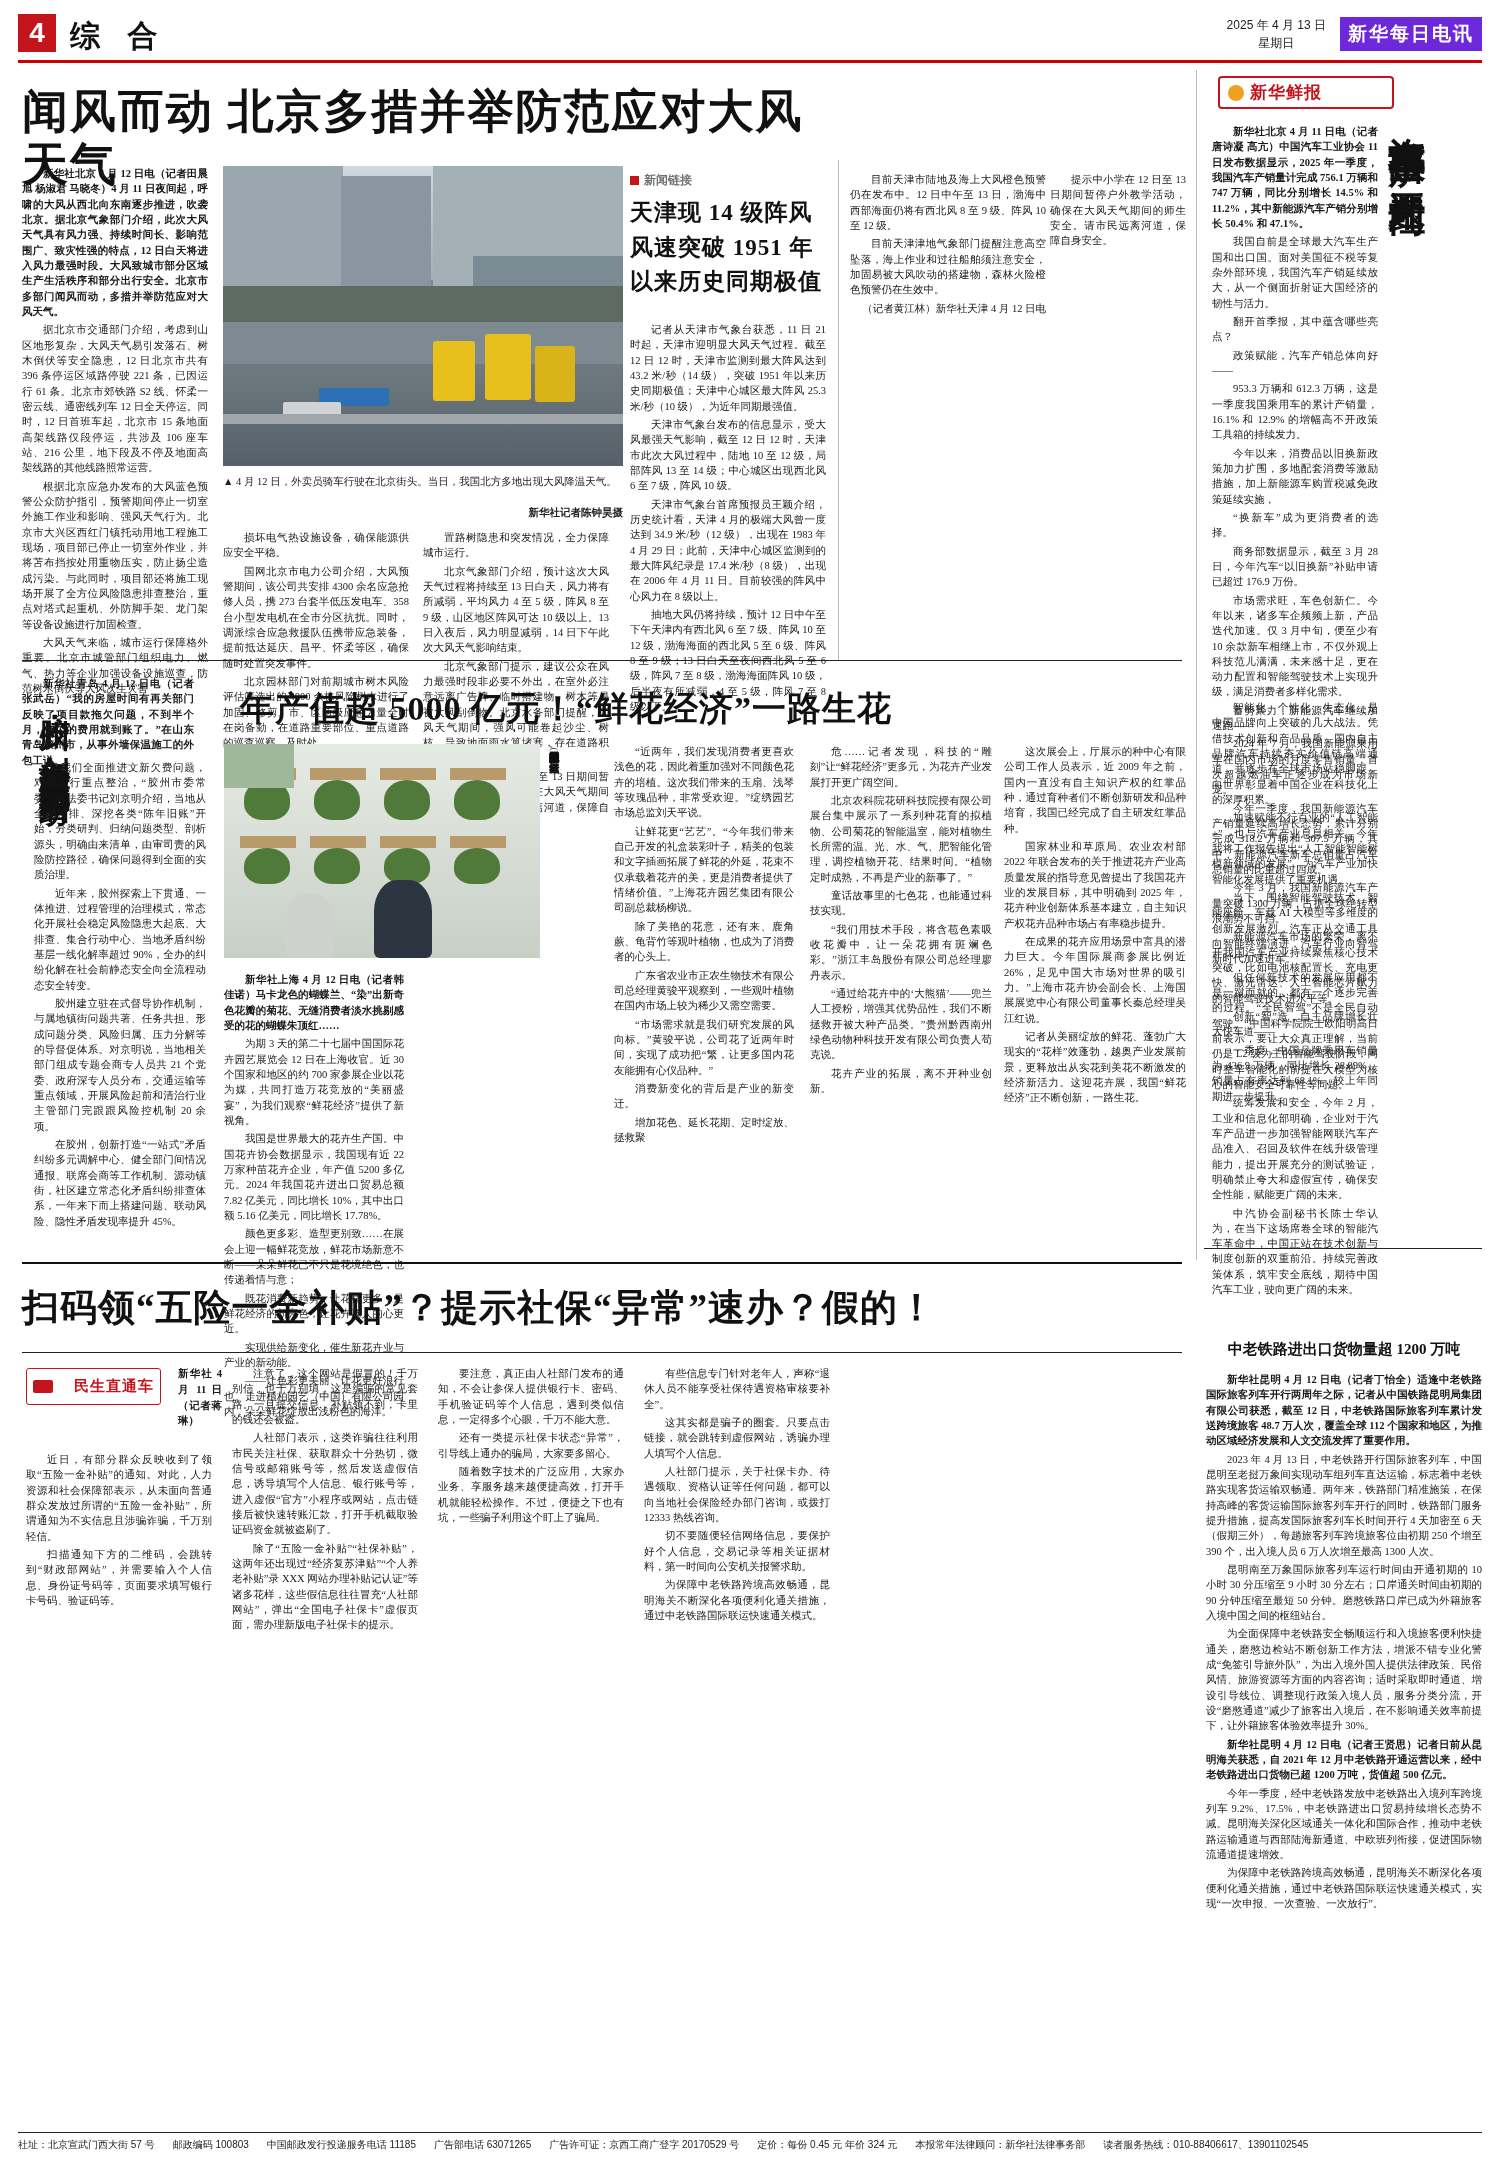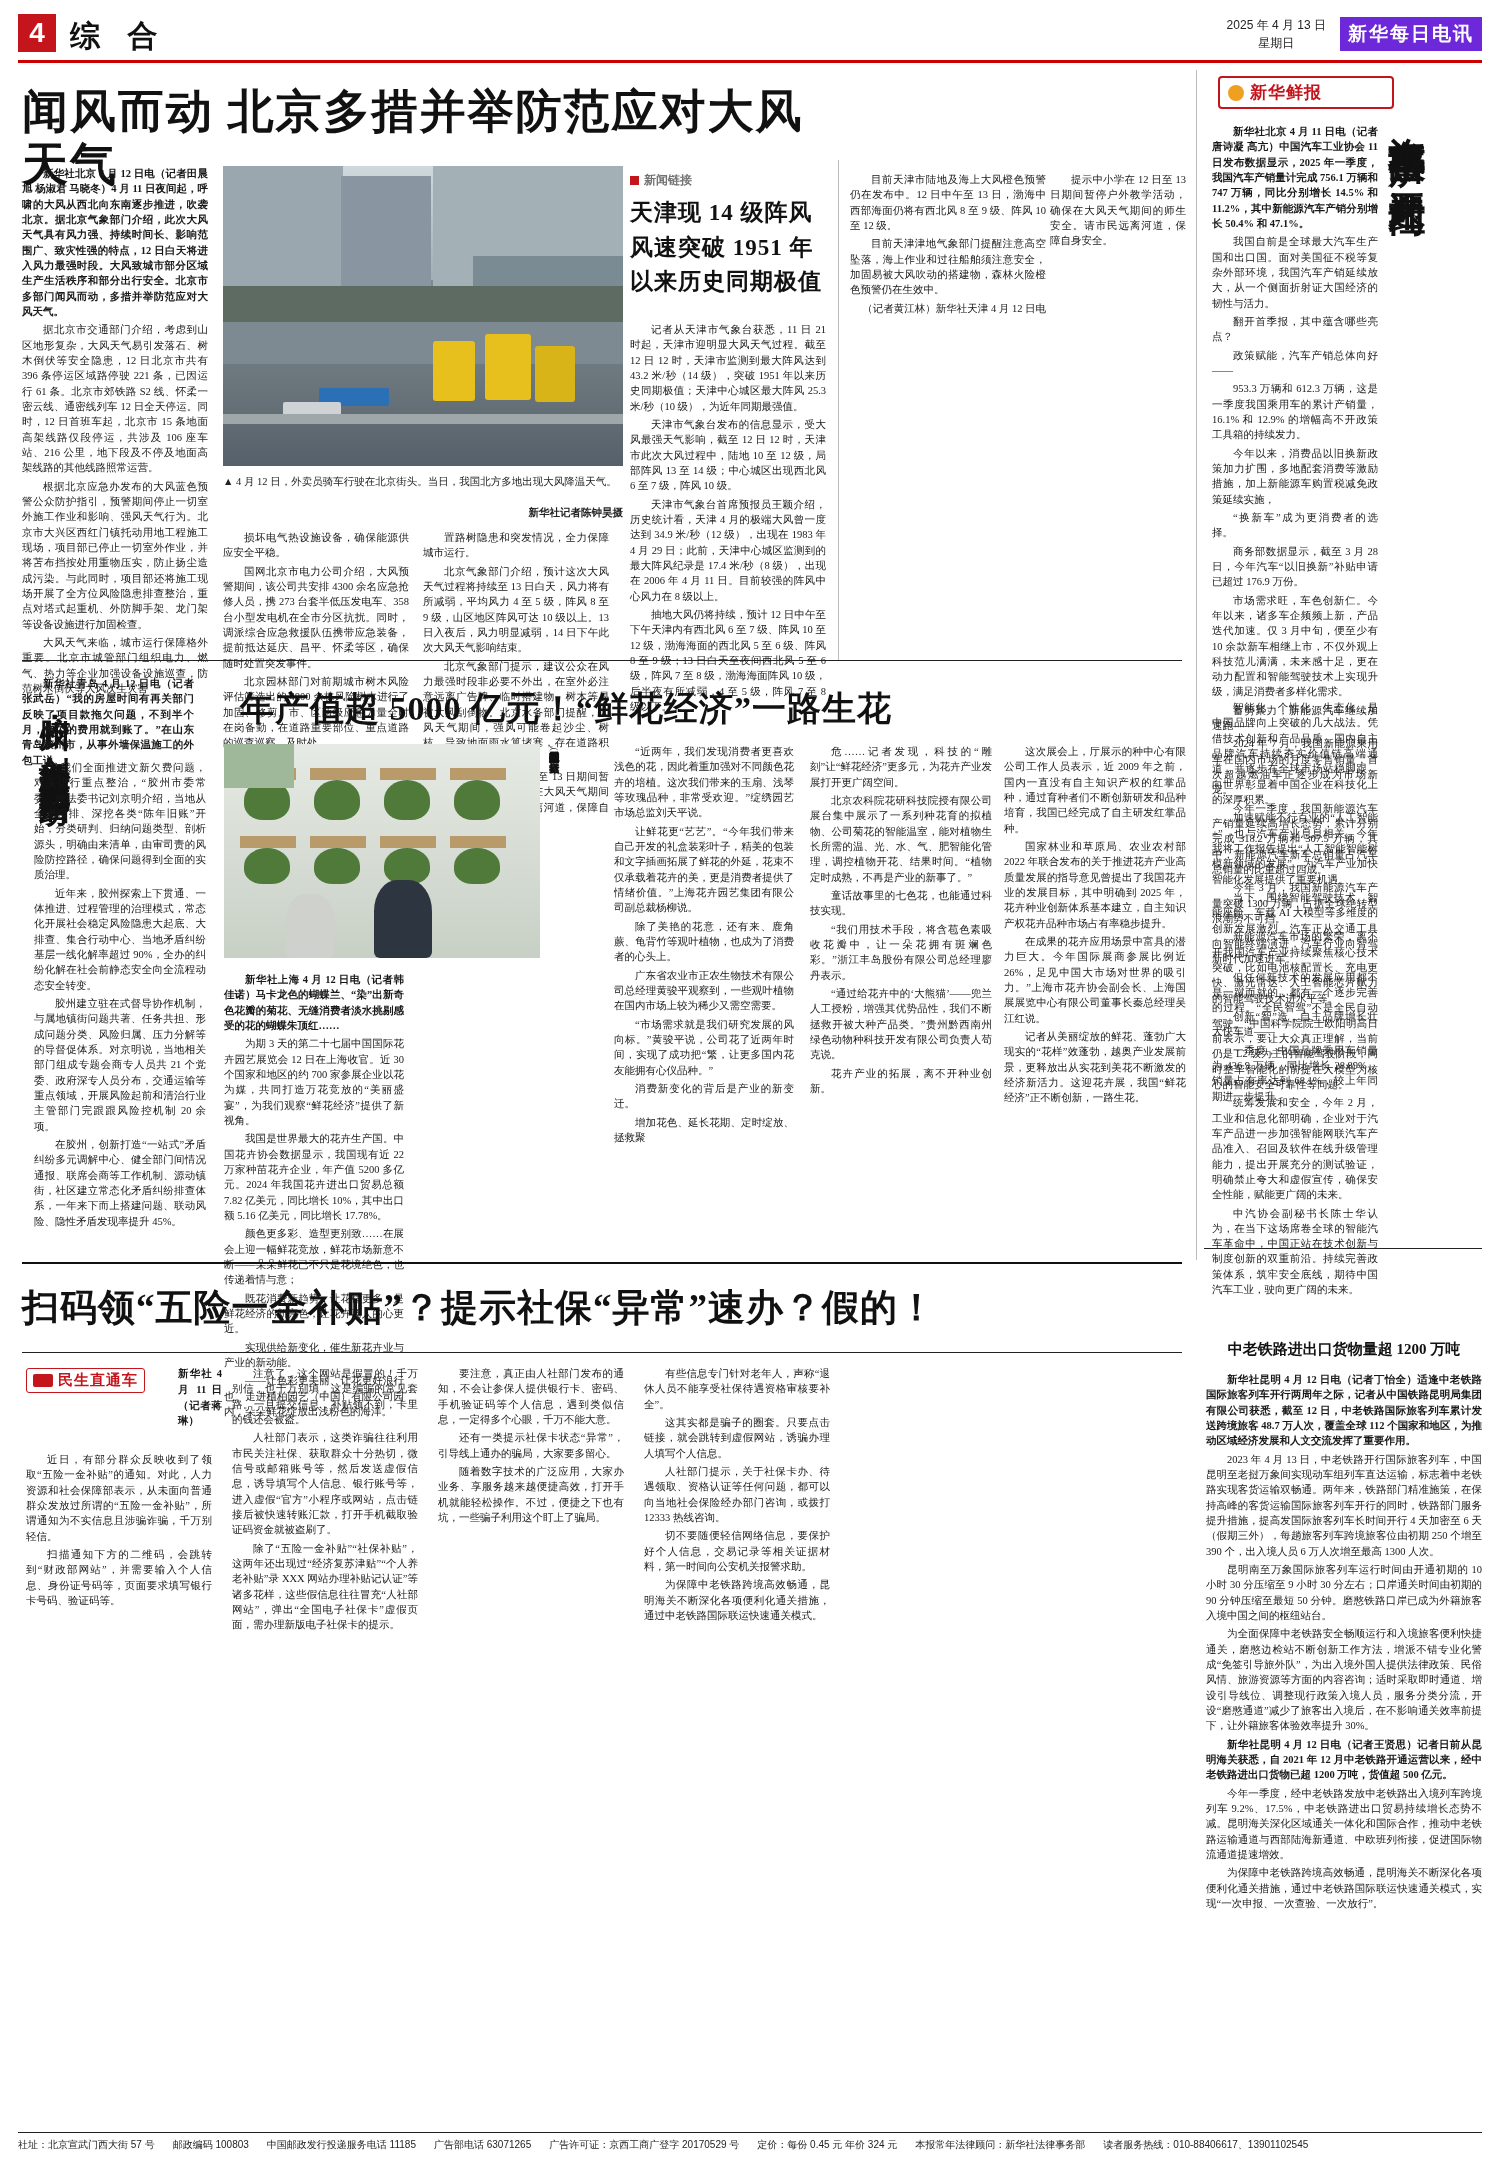--- a/index.html
+++ b/index.html
@@ -75,21 +75,21 @@
   .photo2 .wall{position:absolute;left:0;top:0;right:0;bottom:0;
     background:linear-gradient(180deg,#e6eae4 0%,#c8d0c6 100%);}
   .photo2 .plant{position:absolute;background:#4f7a3a;border-radius:50% 50% 40% 40%;}
   .photo2 .board{position:absolute;background:#b99a6b;}
   .photo2 .person{position:absolute;background:#2d3540;border-radius:40% 40% 6px 6px;}
 
   .bigbanner{position:absolute;left:22px;top:1283px;width:1160px;
     font-size:37px;font-weight:bold;letter-spacing:1px;}
 
   .mz-badge{position:absolute;border:1.5px solid #c4151c;border-radius:3px;
-    padding:2px 6px;display:flex;align-items:center;gap:5px;}
+    padding:8px 6px;display:flex;align-items:center;gap:21px;}
   .mz-badge .ic{width:20px;height:13px;background:#c4151c;border-radius:2px;}
   .mz-badge .t{font-size:15px;font-weight:bold;color:#c4151c;letter-spacing:1px;}
 
   .footer{position:absolute;left:18px;top:2132px;width:1464px;
     border-top:1px solid #222;padding-top:5px;
     font-size:10px;color:#222;display:flex;gap:18px;
     font-family:"Liberation Sans",sans-serif;}
   .footer span{white-space:nowrap;}
 </style>
 </head>

